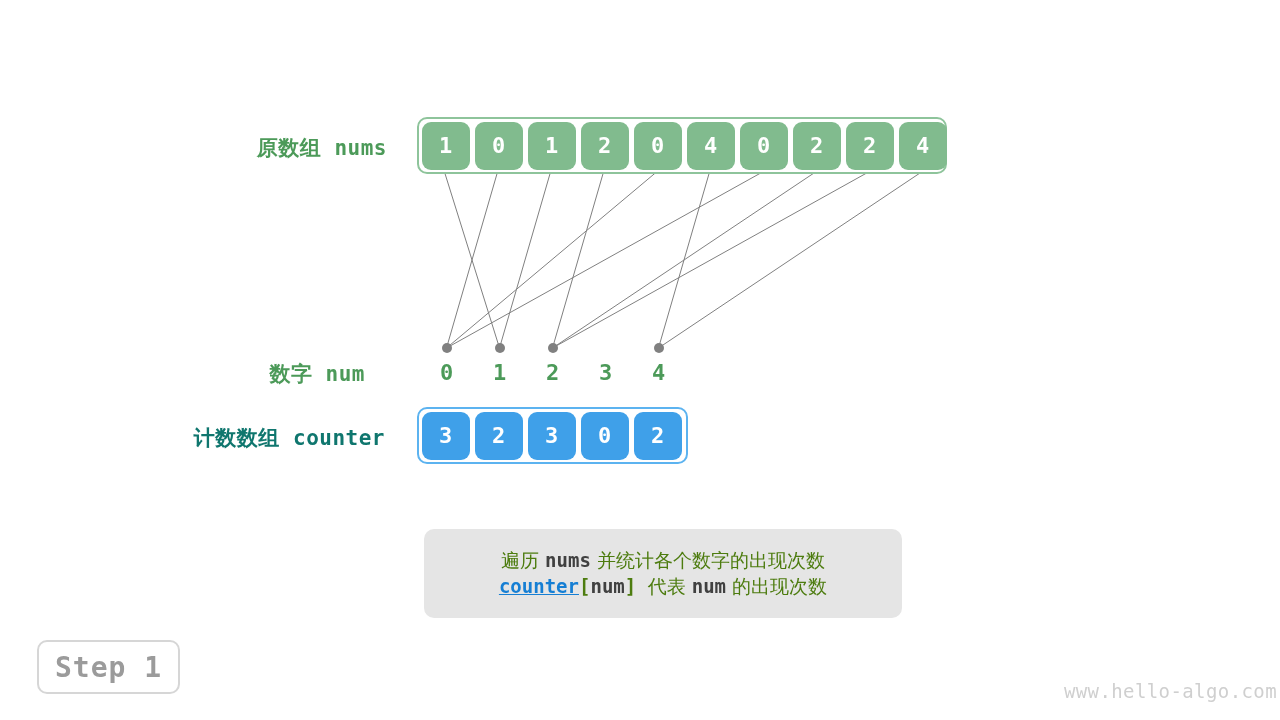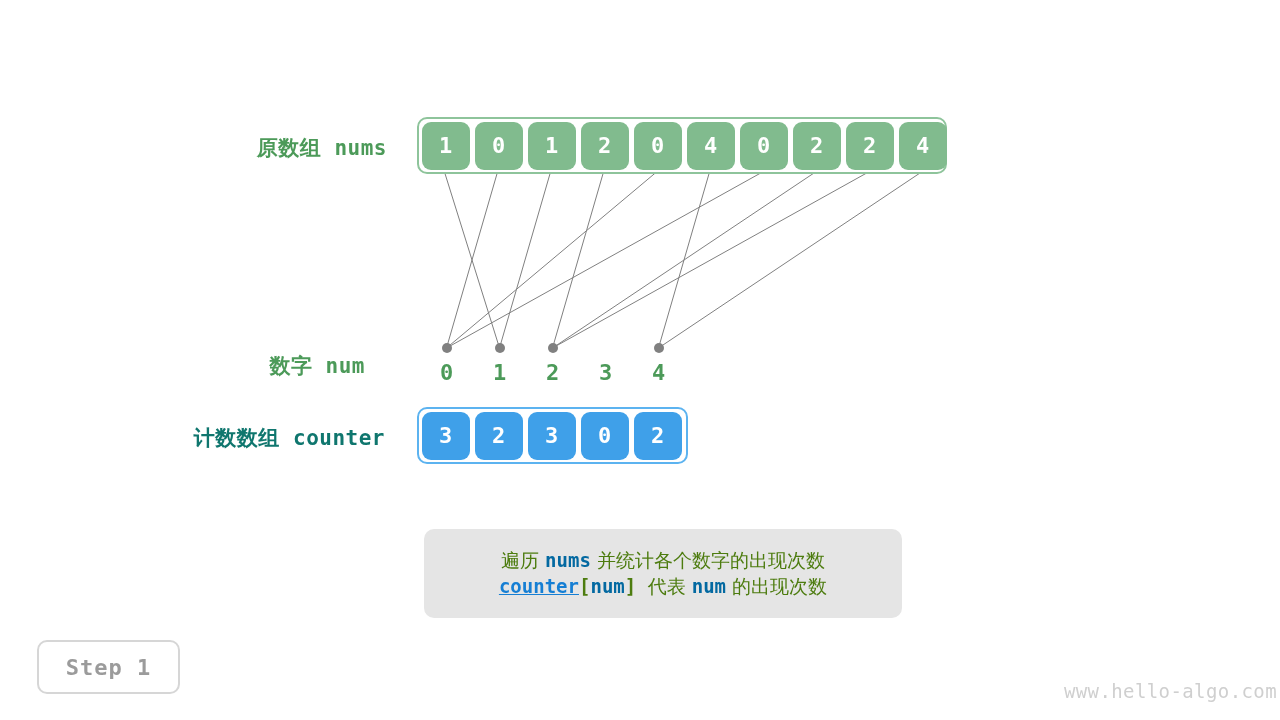--- a/index.html
+++ b/index.html
@@ -121,41 +121,41 @@
     font-family: "DejaVu Sans", "Liberation Sans", sans-serif;
     font-size: 19px;
     color: #3d3d3d;
     white-space: nowrap;
     line-height: 1;
   }
   .caption-line .mono {
     font-family: "DejaVu Sans Mono", "Liberation Mono", monospace;
     font-weight: bold;
   }
-  .cg { color: #0369a1; }
+  .cg { color: #404040; }
   .cb { color: #167fd4; text-decoration: underline; }
   .ck { color: #4d7c0f; }
 
   
   .step-badge {
     position: absolute;
     left: 37px;
     top: 640px;
     width: 143px;
     height: 54px;
     box-sizing: border-box;
     border: 2px solid #d6d6d6;
     border-radius: 10px;
     background: #ffffff;
     display: flex;
     align-items: center;
     justify-content: center;
     font-family: "DejaVu Sans Mono", "Liberation Mono", monospace;
     font-weight: bold;
-    font-size: 22px;
+    font-size: 28px;
     color: #9b9b9b;
     letter-spacing: 1px;
   }
 
   
   .watermark {
     position: absolute;
     right: 22px;
     bottom: 18px;
     font-family: "DejaVu Sans Mono", "Liberation Mono", monospace;
@@ -190,21 +190,21 @@
       <div class="cell green">1</div>
       <div class="cell green">2</div>
       <div class="cell green">0</div>
       <div class="cell green">4</div>
       <div class="cell green">0</div>
       <div class="cell green">2</div>
       <div class="cell green">2</div>
       <div class="cell green">4</div>
     </div>
 
-  <div class="row-label label-green" style="left:140px; top:352px; width:225px;">数字 num</div>
+  <div class="row-label label-green" style="left:140px; top:360px; width:225px;">数字 num</div>
 
   <div class="num-row" id="num-row" style="left:420px; top:340px; width:290px; height:48px;">
       <div class="num-tick" style="left: 0px; top: 22px;">0</div>
       <div class="dot" style="left: 21.5px; top: 3px;"></div>
       <div class="num-tick" style="left: 53px; top: 22px;">1</div>
       <div class="dot" style="left: 74.5px; top: 3px;"></div>
       <div class="num-tick" style="left: 106px; top: 22px;">2</div>
       <div class="dot" style="left: 127.5px; top: 3px;"></div>
       <div class="num-tick" style="left: 159px; top: 22px;">3</div>
       <div class="num-tick" style="left: 212px; top: 22px;">4</div>

